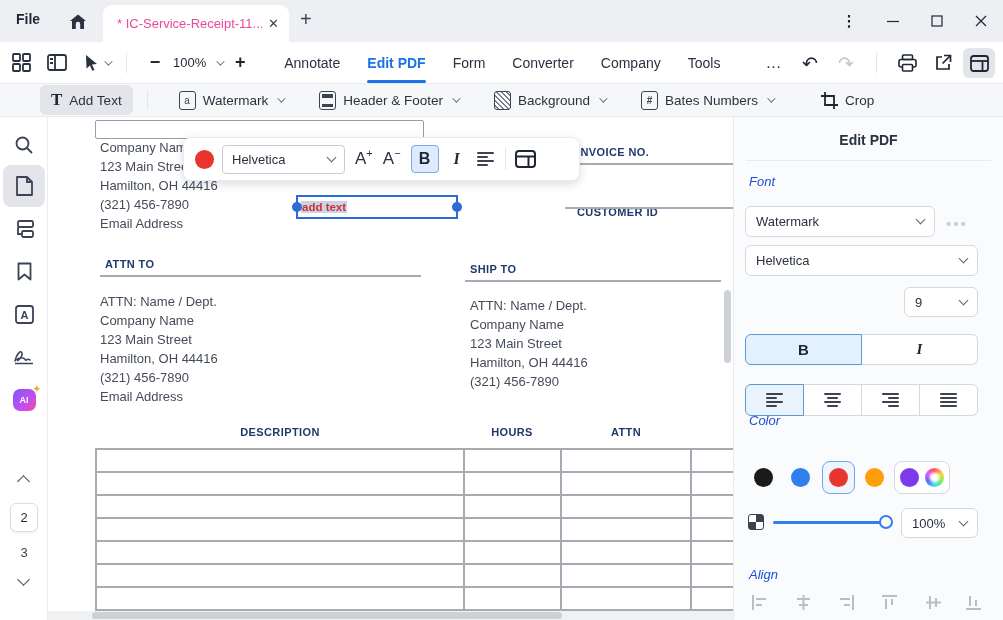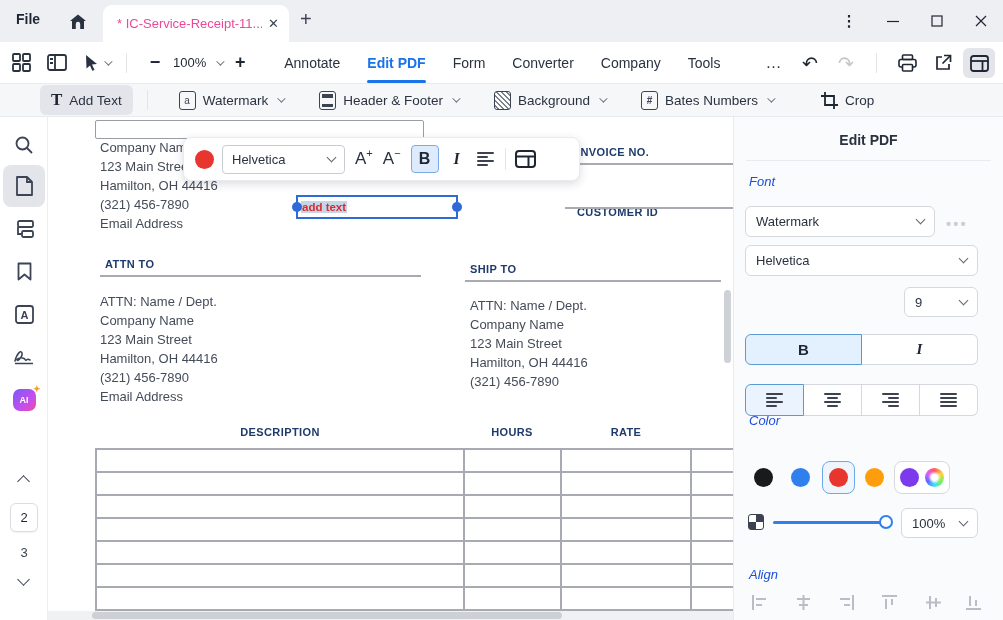--- a/index.html
+++ b/index.html
@@ -359,21 +359,21 @@
     <div class="addr" style="position:absolute;left:422px;top:179px;">
         <div>ATTN: Name / Dept.</div>
         <div>Company Name</div>
         <div>123 Main Street</div>
         <div>Hamilton, OH  44416</div>
         <div>(321) 456-7890</div>
       </div>
 
     <span class="navy inv-head" style="position:absolute;left:232px;transform:translateX(-50%);">DESCRIPTION</span>
     <span class="navy inv-head" style="position:absolute;left:464px;transform:translateX(-50%);">HOURS</span>
-    <span class="navy inv-head" style="position:absolute;left:578px;transform:translateX(-50%);">RATE</span>
+    <span class="navy inv-head" style="position:absolute;left:578px;transform:translateX(-50%);">ATTN</span>
 
     <div class="inv-grid">
       <div class="inv-vline" style="left:0;"></div>
       <div class="inv-vline" style="left:368px;"></div>
       <div class="inv-vline" style="left:465px;"></div>
       <div class="inv-vline" style="left:595px;"></div>
     <div class="inv-row"></div>
         <div class="inv-row"></div>
         <div class="inv-row"></div>
         <div class="inv-row"></div>

